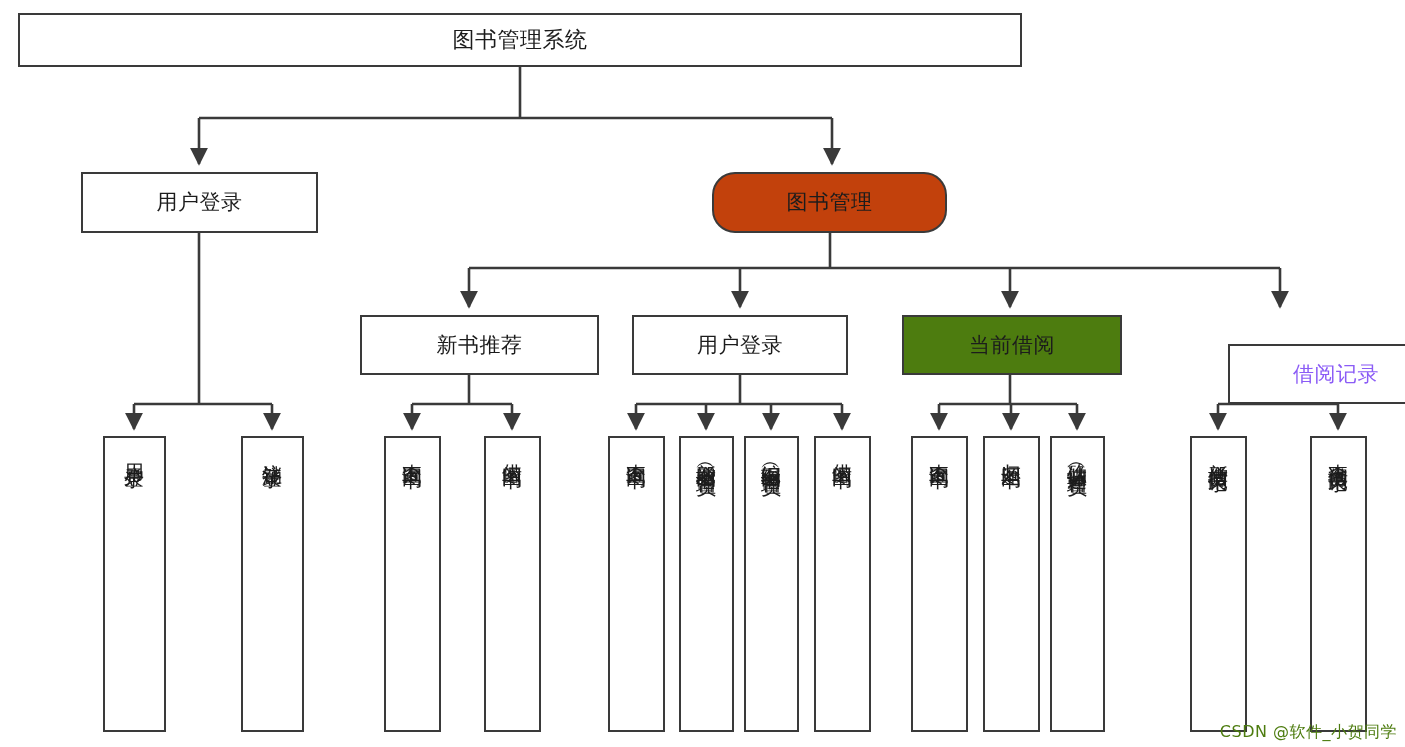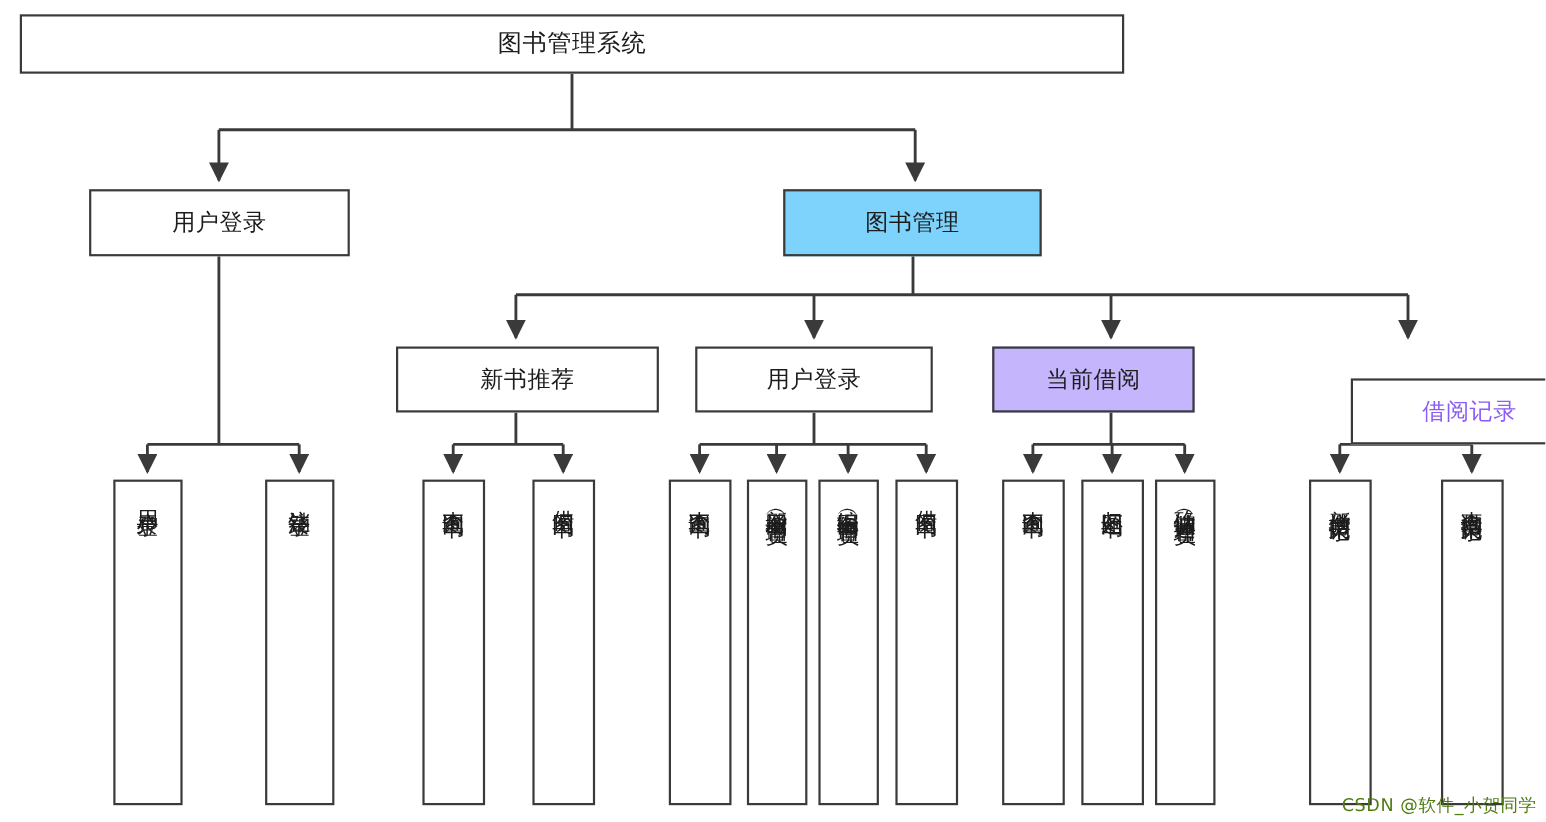--- a/index.html
+++ b/index.html
@@ -125,31 +125,31 @@
     </g>
   </svg>
 
   <div class="node horizontal root" style="left: 18px; top: 13px; width: 1004px; height: 54px; border-color: rgb(58, 58, 58); background: rgb(255, 255, 255); color: rgb(28, 28, 28);">
     <span class="label">图书管理系统</span>
   </div>
 
   <div class="node horizontal" style="left: 81px; top: 172px; width: 237px; height: 61px; border-color: rgb(58, 58, 58); background: rgb(255, 255, 255); color: rgb(28, 28, 28);">
     <span class="label">用户登录</span>
   </div>
-  <div class="node horizontal" style="left: 712px; top: 172px; width: 235px; height: 61px; border-color: rgb(58, 58, 58); background: #7dd3fc; color: rgb(28, 28, 28);">
+  <div class="node horizontal" style="left: 712px; top: 172px; width: 235px; height: 61px; border-color: rgb(58, 58, 58); background: #c2410c; color: rgb(28, 28, 28); border-radius: 23px;">
     <span class="label">图书管理</span>
   </div>
 
   <div class="node horizontal" style="left: 360px; top: 315px; width: 239px; height: 60px; border-color: rgb(58, 58, 58); background: rgb(255, 255, 255); color: rgb(28, 28, 28);">
     <span class="label">新书推荐</span>
   </div>
   <div class="node horizontal" style="left: 632px; top: 315px; width: 216px; height: 60px; border-color: rgb(58, 58, 58); background: rgb(255, 255, 255); color: rgb(28, 28, 28);">
     <span class="label">用户登录</span>
   </div>
-  <div class="node horizontal" style="left: 902px; top: 315px; width: 184px; height: 60px; border-color: rgb(58, 58, 58); background: #c4b5fd; color: rgb(28, 28, 28);">
+  <div class="node horizontal" style="left: 902px; top: 315px; width: 220px; height: 60px; border-color: rgb(58, 58, 58); background: #4d7c0f; color: rgb(28, 28, 28);">
     <span class="label">当前借阅</span>
   </div>
   <div class="node horizontal" style="left: 1228px; top: 315px; width: 216px; height: 60px; border-color: rgb(58, 58, 58); background: rgb(255, 255, 255); color: #8b5cf6; margin-top: 29px;">
     <span class="label">借阅记录</span>
   </div>
 
   <div class="node vertical" style="left: 103px; top: 436px; width: 63px; height: 296px; border-color: rgb(58, 58, 58); background: rgb(255, 255, 255); color: rgb(28, 28, 28);">
     <span class="label">用户登录</span>
   </div>
   <div class="node vertical" style="left: 241px; top: 436px; width: 63px; height: 296px; border-color: rgb(58, 58, 58); background: rgb(255, 255, 255); color: rgb(28, 28, 28);">

